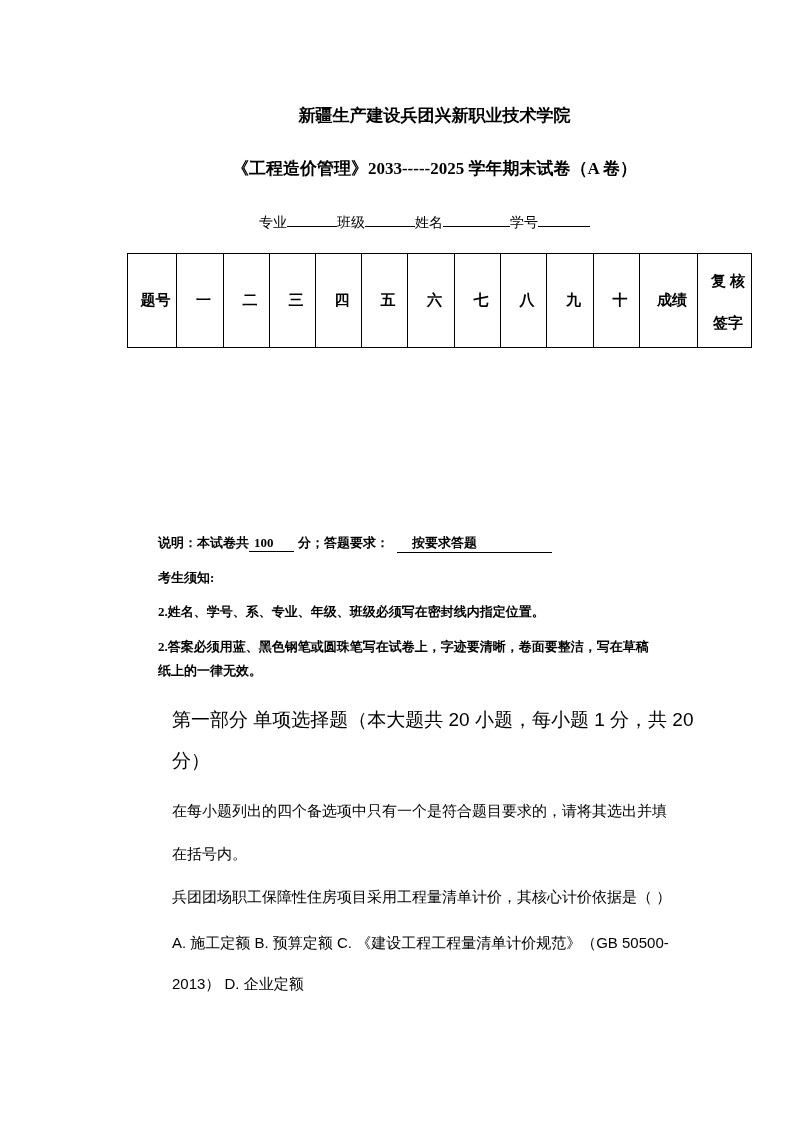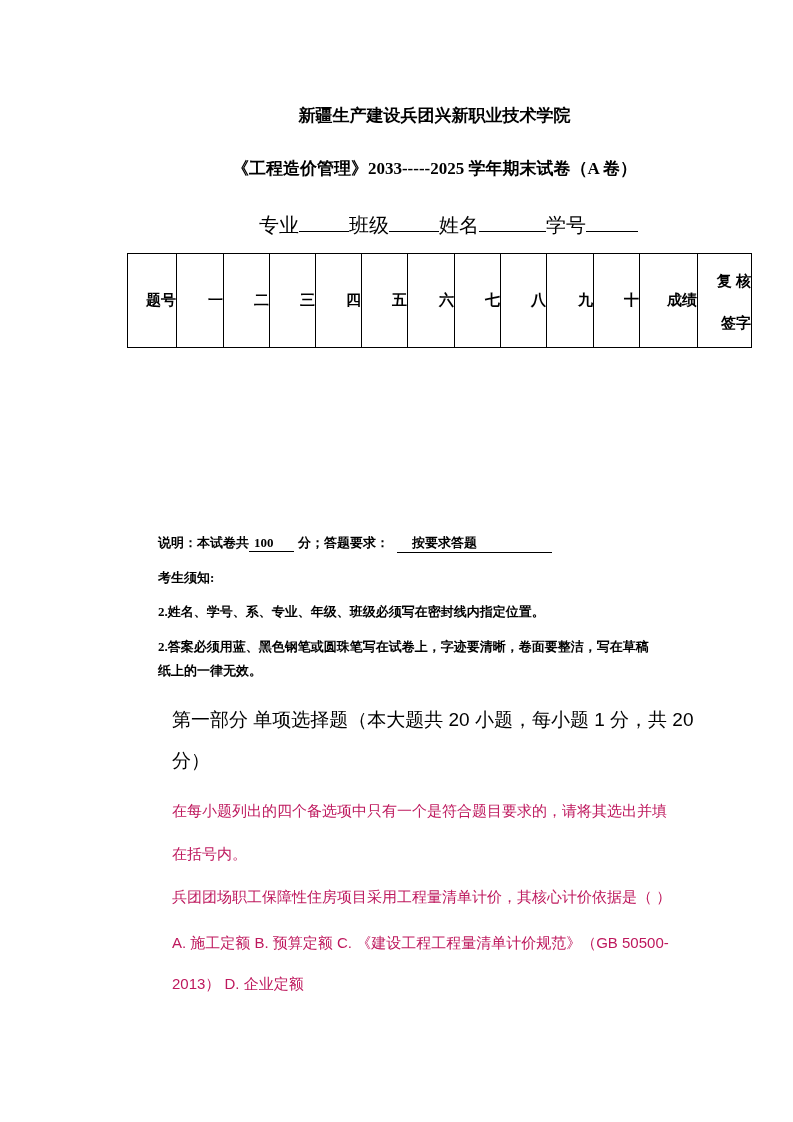--- a/index.html
+++ b/index.html
@@ -2,28 +2,28 @@
 <html><head>
 <meta charset="utf-8">
 <style>
   html, body { margin: 0; padding: 0; background: #ffffff; }
   body { width: 793px; height: 1122px; position: relative; overflow: hidden; color: #000; }
   .serif { font-family: "Liberation Serif", "DejaVu Serif", serif; }
   .sans { font-family: "Liberation Sans", "DejaVu Sans", sans-serif; }
   .abs { position: absolute; white-space: nowrap; padding-left: 38px; }
   .title1 { left: 0; width: 793px; text-align: center; top: 104px; font-size: 17px; font-weight: bold; }
   .title2 { left: 0; width: 793px; text-align: center; top: 157px; font-size: 17px; font-weight: bold; }
-  .info-line { left: 221px; top: 212px; font-size: 20px; }
+  .info-line { left: 221px; top: 212px; font-size: 14px; }
   .info-line .blank { display: inline-block; border-bottom: 1px solid #000; height: 14px; vertical-align: baseline; }
   table.score { position: absolute; left: 127px; top: 253px; border-collapse: collapse; font-size: 15px; font-weight: bold; }
-  table.score td { border: 1px solid #000; padding: 0 0 0 7px; vertical-align: middle; text-align: right; }
+  table.score td { border: 1px solid #000; padding: 0 0 0 7px; vertical-align: middle; text-align: center; }
   .note { left: 120px; font-size: 13px; font-weight: bold; }
   .note .u { display: inline-block; border-bottom: 1px solid #000; }
   .sec-title { left: 134px; font-size: 19px; }
-  .para { left: 134px; font-size: 15px; color: #be185d; }
+  .para { left: 134px; font-size: 15px; color: #000000; }
 </style>
 </head>
 <body>
 
 <div class="abs serif title1">新疆生产建设兵团兴新职业技术学院</div>
 <div class="abs serif title2">《工程造价管理》2033-----2025 学年期末试卷（A 卷）</div>
 
 <div class="abs sans info-line">
   <span>专业</span><span class="blank" style="width:50px"></span><span>班级</span><span class="blank" style="width:50px"></span><span>姓名</span><span class="blank" style="width:67px"></span><span>学号</span><span class="blank" style="width:52px"></span>
 </div>

